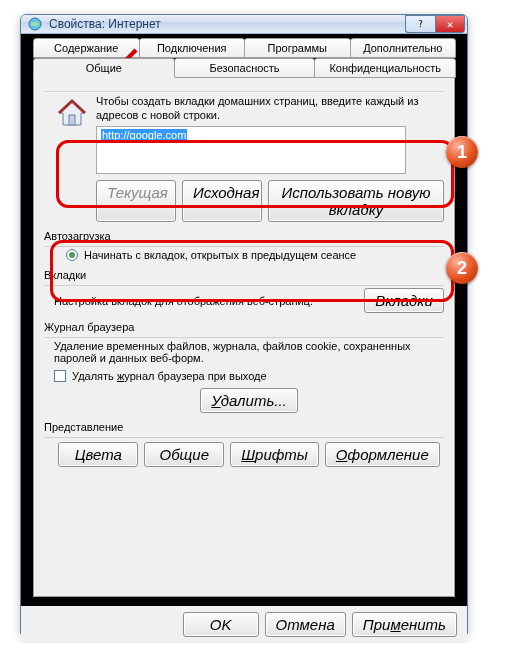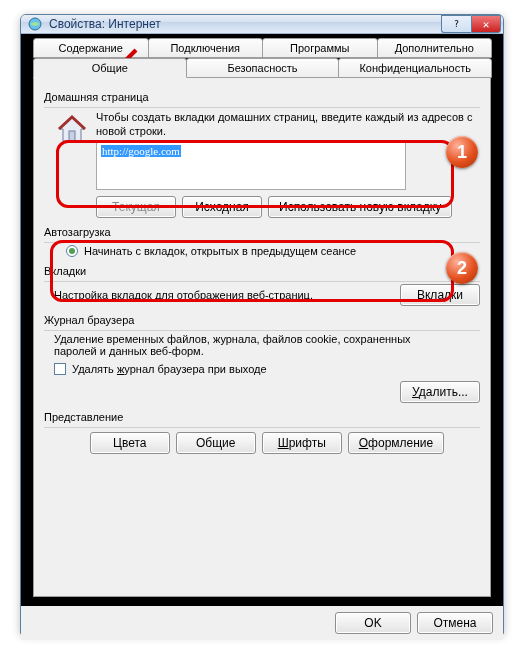--- a/index.html
+++ b/index.html
@@ -9,21 +9,21 @@
     background: #fff;
     font-family: "Segoe UI", Tahoma, sans-serif;
     font-size: 11px;
     color: #000;
     position: relative;
   }
 
   .window {
     position: absolute;
     left: 20px; top: 14px;
-    width: 484px; height: 620px;
+    width: 448px; height: 620px;
     background: #f0f0f0;
     border: 1px solid #5a7fa0;
     border-radius: 6px 6px 0 0;
     box-shadow: 0 2px 8px rgba(0,0,0,.25);
     display: flex;
     flex-direction: column;
   }
 
   .titlebar {
     height: 28px;
@@ -109,41 +109,41 @@
   .home-text { font-size: 11px; line-height: 14px; margin-bottom: 4px; }
 
   .url-area {
     width: 310px; height: 48px;
     background: #fff;
     border: 1px solid #a9a9a9;
     padding: 2px 4px;
     position: relative;
     font-size: 11px;
     overflow-y: auto;
-    font-family: Liberation Serif, serif;
   }
   .url-text {
     background: #3399ff; color: #fff;
     display: inline-block; padding: 0 1px;
   }
 
   .btn-row, .btn-row-right {
     display: flex; gap: 6px; margin-top: 6px;
   }
-  .btn-row-right { justify-content: flex-end; }
+  .btn-row-right { justify-content: center; }
   .btn-row { margin-left: 42px; }
   .btn {
     border: 1px solid #8e8e8e;
     background: linear-gradient(#fdfdfd,#e3e3e3);
     border-radius: 3px;
     padding: 3px 10px;
-    font-size: 12px;
+    font-size: 15px;
     min-width: 80px;
     text-align: center;
     box-shadow: inset 0 0 0 1px #fff;
+    font-style: italic;
   }
   .btn.disabled { color: #8a8a8a; }
   .btn.wide { min-width: auto; padding: 3px 10px; }
 
   .radio-row, .check-row { display: flex; align-items: center; gap: 6px; margin: 2px 0; font-size: 11px; }
   .radio-glyph {
     width: 12px; height: 12px; border-radius: 50%;
     border: 1px solid #5a7fa0; background: #fff;
     display: inline-flex; align-items: center; justify-content: center;
   }
@@ -217,21 +217,20 @@
       <div class="tab">Дополнительно</div>
     </div>
     <div class="tabs-row row2">
       <div class="tab active">Общие</div>
       <div class="tab">Безопасность</div>
       <div class="tab">Конфиденциальность</div>
     </div>
 
     <div class="tab-pane">
 
-      <div class="group-label">Домашняя страница</div>
       <div class="divider"></div>
       <div class="group-box">
         <div class="home-row">
           <div class="home-icon">
             <svg width="34" height="34" viewBox="0 0 34 34">
                 <path d="M4 18 L17 6 L30 18 L26 18 L26 30 L8 30 L8 18 Z" fill="#e8ecf4" stroke="#6d7ea0"></path>
                 <rect x="14" y="20" width="6" height="10" fill="#c6d0e4" stroke="#6d7ea0"></rect>
                 <path d="M4 18 L17 6 L30 18" fill="none" stroke="#a03030" stroke-width="3"></path>
               </svg>
           </div>
@@ -288,20 +287,21 @@
           <div class="btn"><span class="u">О</span>формление</div>
         </div>
       </div>
 
     </div>
   </div>
 
   <div class="bottom-bar">
     <div class="btn" style="min-width:76px">OK</div>
     <div class="btn" style="min-width:76px">Отмена</div>
+    <div class="btn" style="min-width:76px">При<span class="u">м</span>енить</div>
   </div>
 </div>
 
 <svg class="arrow" style="left:112px; top:46px" width="30" height="30">
   <path d="M24 4 L6 22" stroke="#d00000" stroke-width="4" fill="none"></path>
   <path d="M3 26 L6 14 L16 24 Z" fill="#d00000"></path>
 </svg>
 
 <div class="hilite" style="left:56px; top:140px; width:398px; height:68px"></div>
 <div class="badge" style="left:446px; top:136px">1</div>

